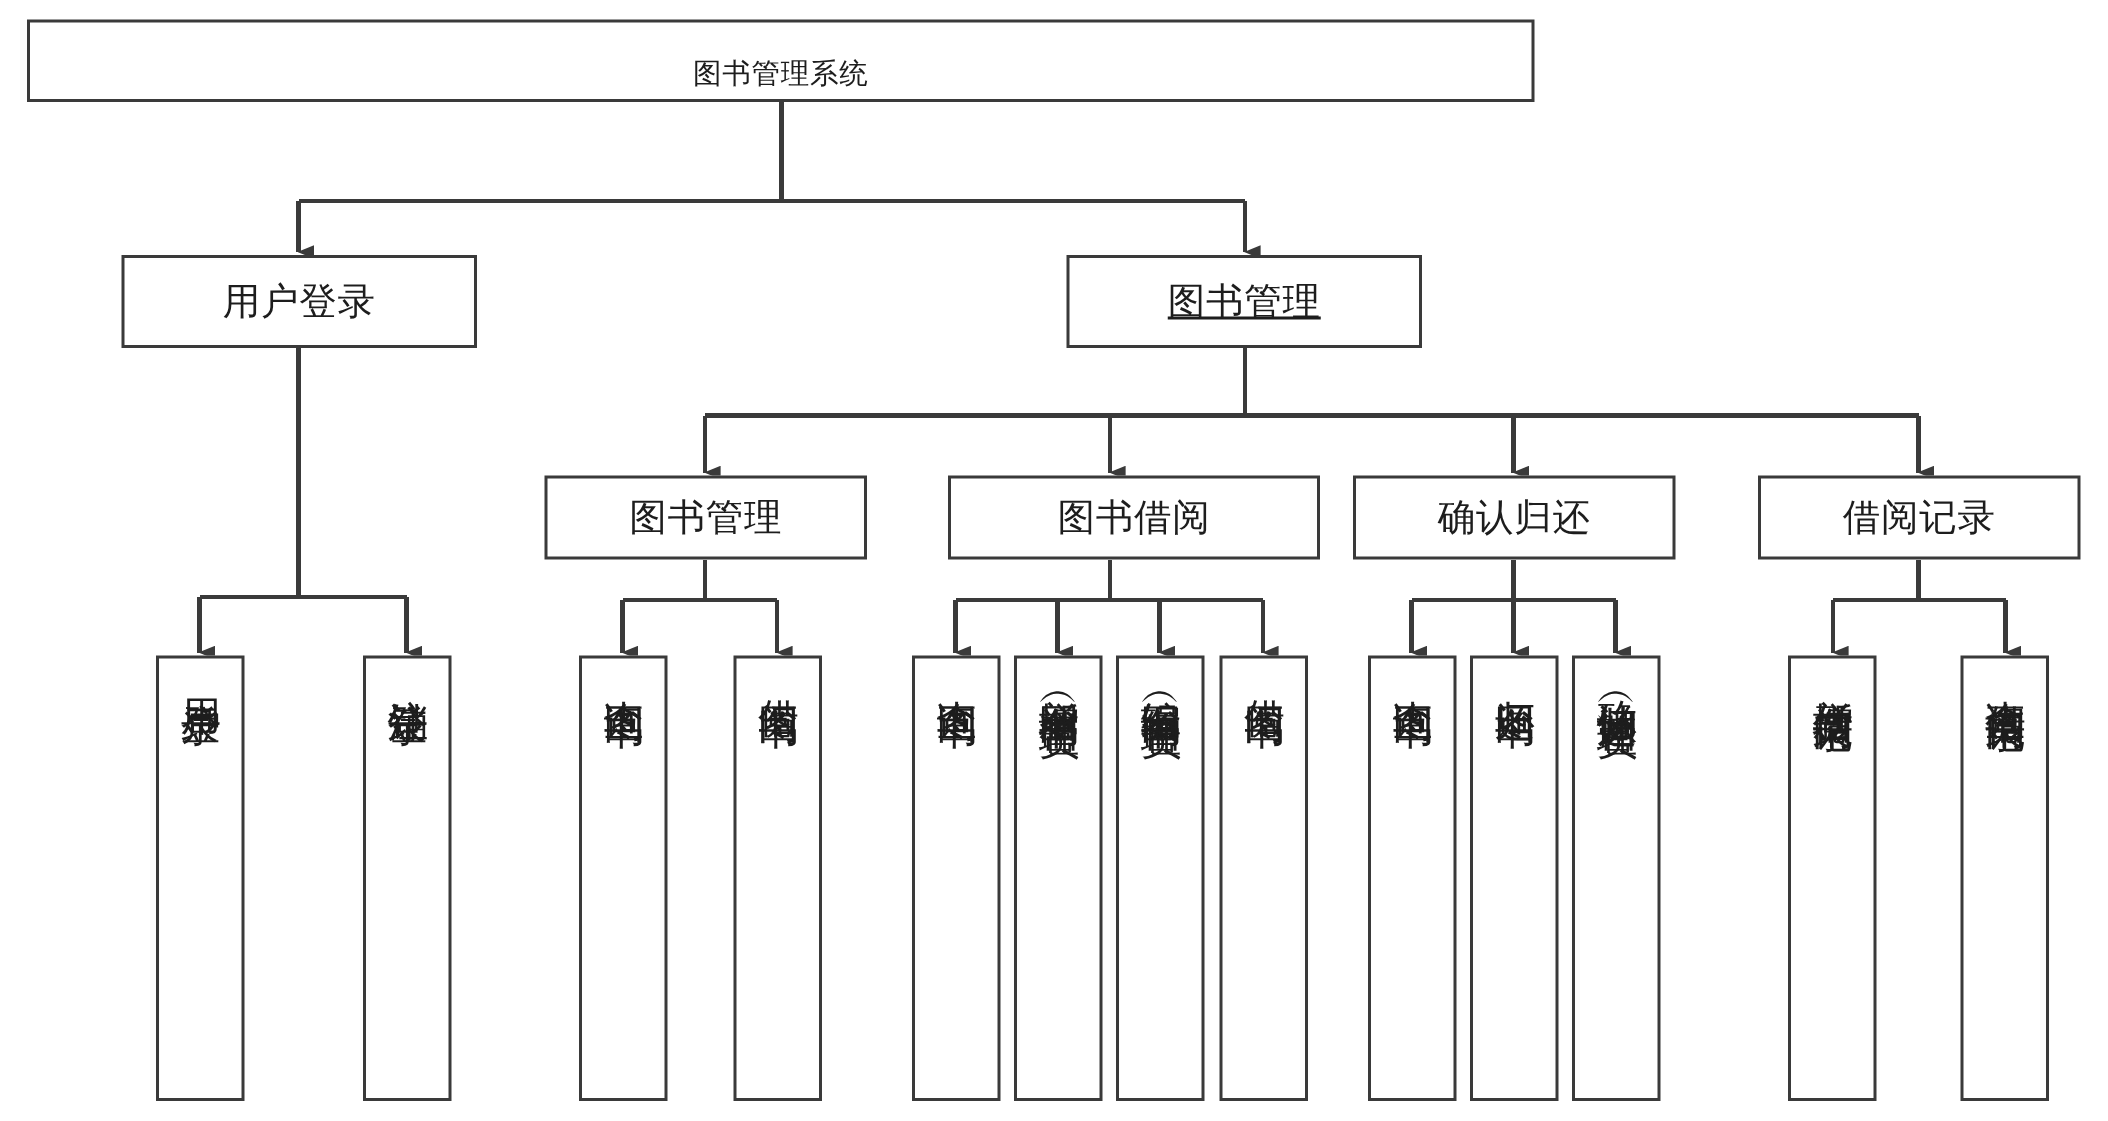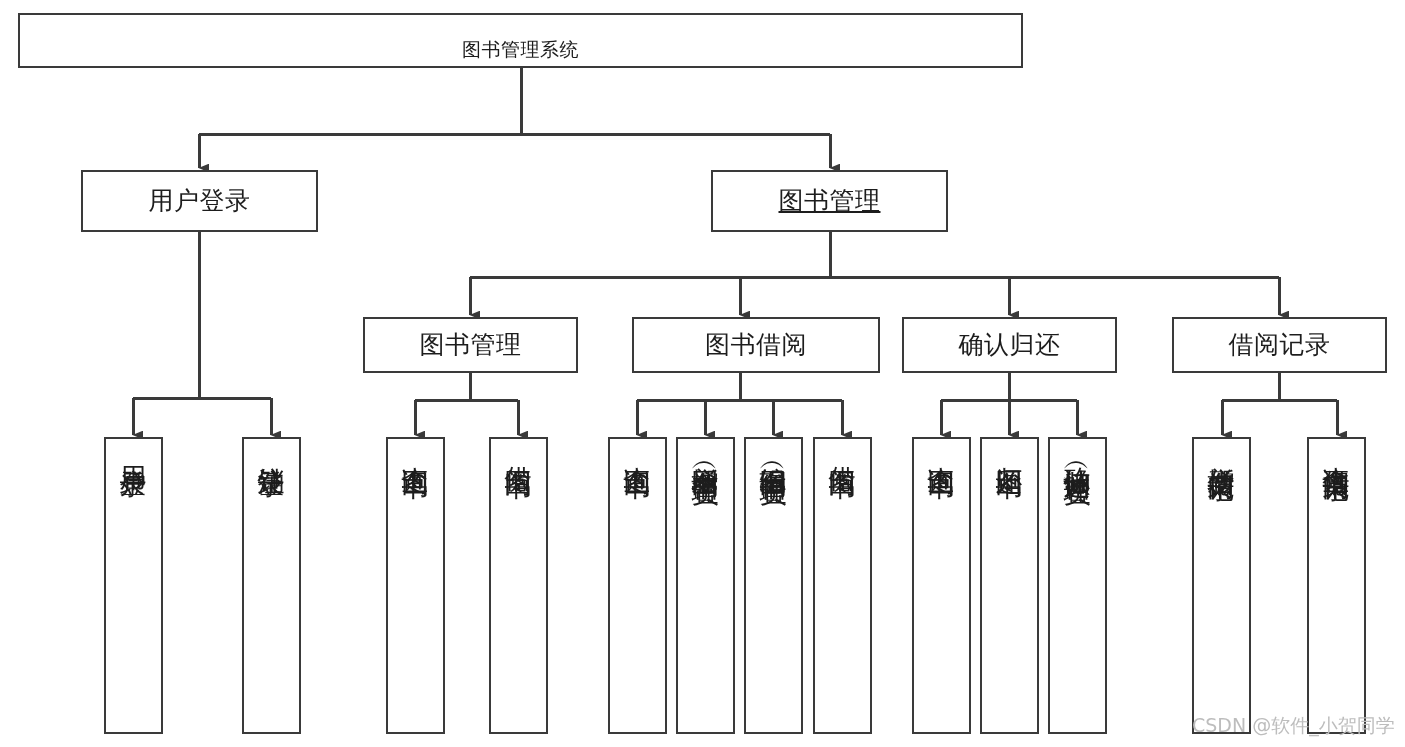--- a/index.html
+++ b/index.html
@@ -186,15 +186,14 @@
     <span class="node-label">确认归还（管理员）</span>
   </div>
 
   <div class="node vertical" style="left:1192px; top:437px; width:59px; height:297px;">
     <span class="node-label">新增借阅记录</span>
   </div>
   <div class="node vertical" style="left:1307px; top:437px; width:59px; height:297px;">
     <span class="node-label">查询借阅记录</span>
   </div>
 
-  <div class="watermark">CSDN @软件_小贺同学</div>
 
 </div>
 
 </body></html>

